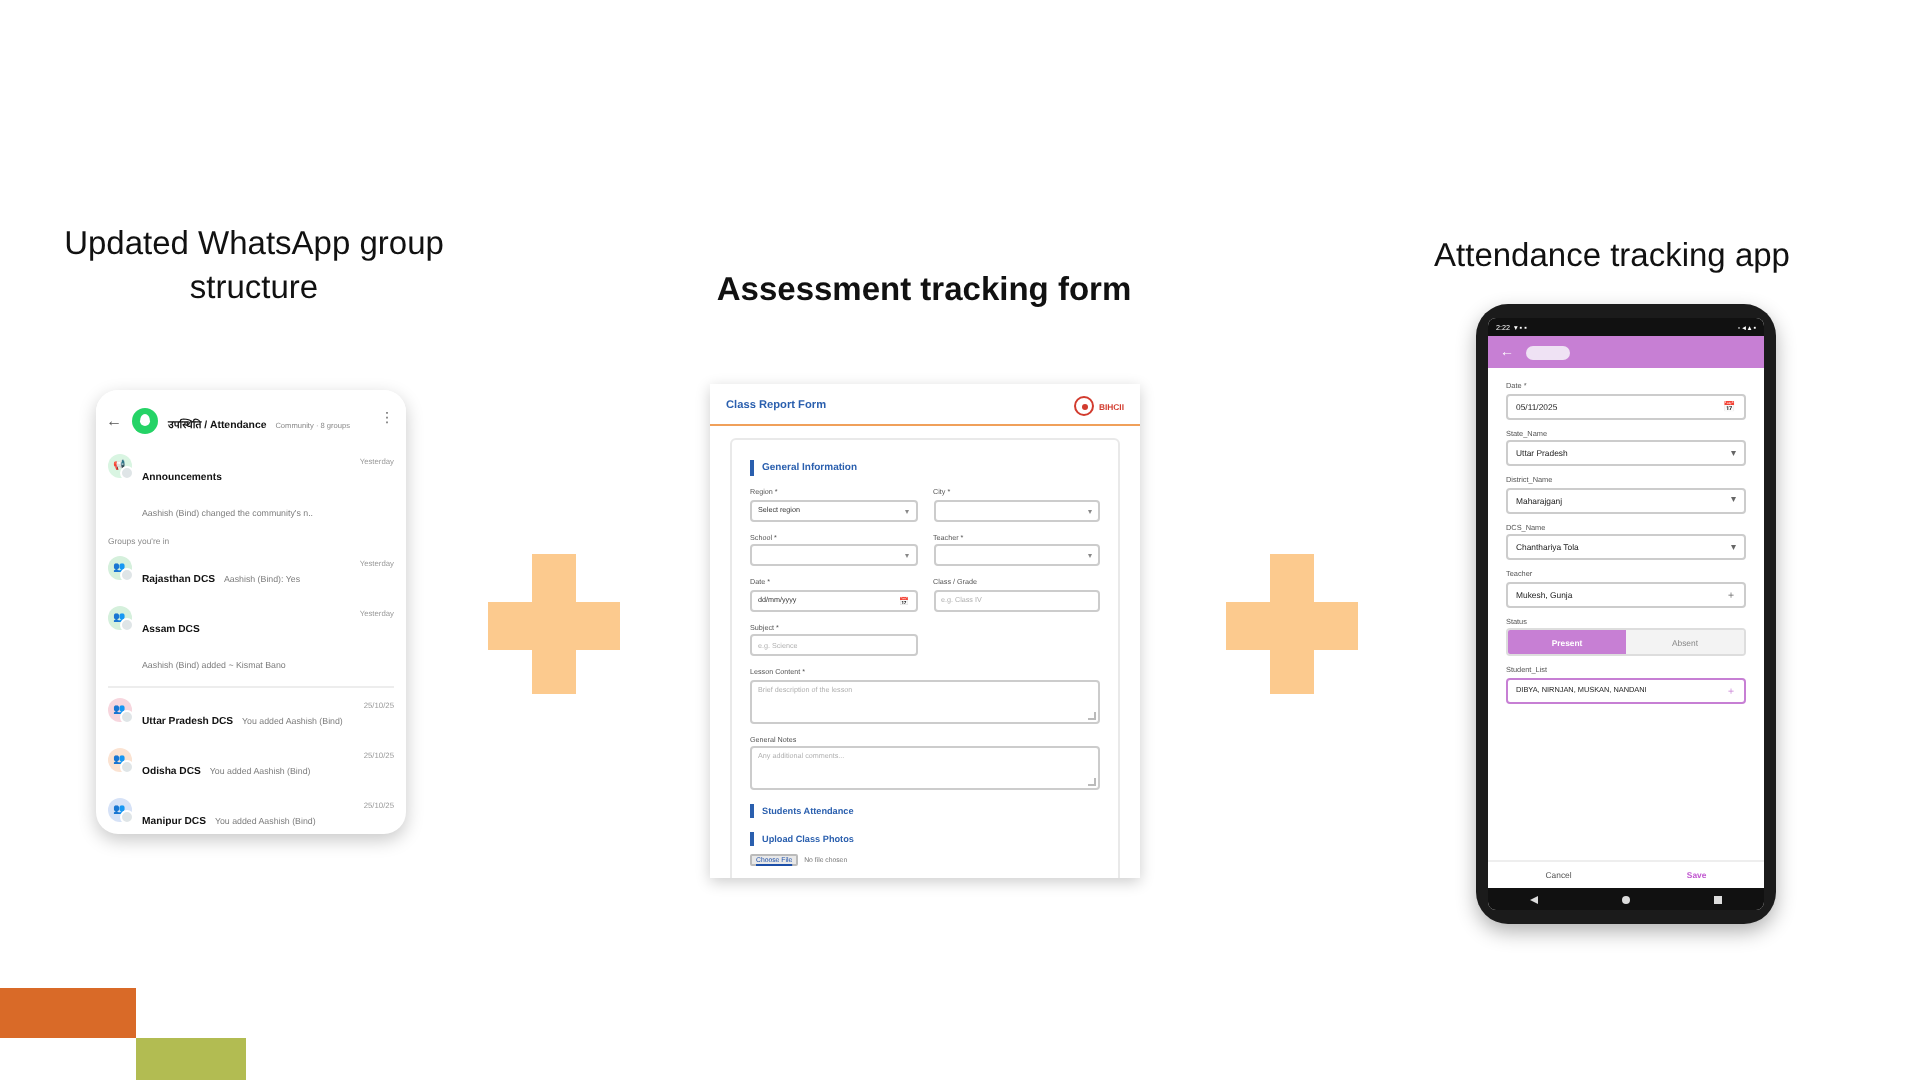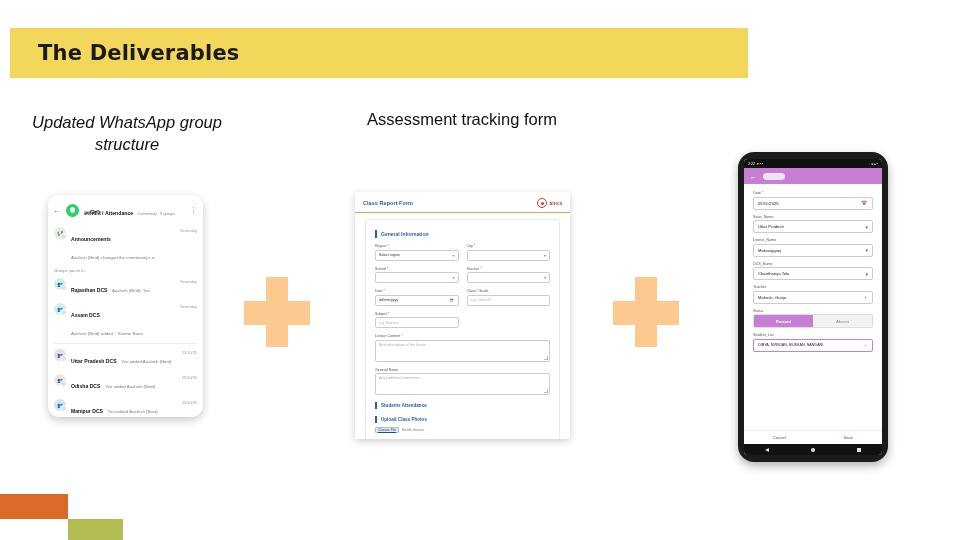--- a/index.html
+++ b/index.html
@@ -14,22 +14,22 @@
     position:absolute;left:10px;top:28px;width:738px;height:50px;
     background:#F2D75A;display:flex;align-items:center;
   }
   .title-text{
     margin-left:28px;font-size:21px;font-weight:bold;color:#1a1a1a;
     letter-spacing:.2px;font-family:"DejaVu Sans",sans-serif;
   }
 
   
   .caption{position:absolute;color:#111;font-size:16.5px;text-align:center;line-height:1.35;}
-  #cap1{left:10px;top:111px;width:234px;font-style:italic;}
-  #cap2{left:340px;top:108px;width:244px;}
+  #cap1{left:10px;top:111px;width:234px;}
+  #cap2{left:340px;top:134px;width:244px;font-weight:bold;}
   #cap3{left:688px;top:117px;width:236px;}
 
   
   .plus{position:absolute;width:66px;height:70px;}
   .plus i{position:absolute;background:#FCCA8E;display:block;}
   .plus i.h{left:0;top:24px;width:66px;height:24px;}
   .plus i.v{left:22px;top:0;width:22px;height:70px;}
   #plus1{left:244px;top:277px;}
   #plus2{left:613px;top:277px;}
 
@@ -143,26 +143,24 @@
   .blk-olive{position:absolute;left:68px;top:519px;width:55px;height:21px;background:#B2BC52;}
   .brand{position:absolute;left:812px;top:493px;}
   .brand .t{font-size:11px;color:#0E6C8C;font-weight:bold;}
   .brand .u{margin-top:7px;width:108px;height:1.6px;background:#8E1230;}
 </style>
 </head>
 <body>
 
 <div class="slide">
 
-  <div class="title-band">
-    <div class="title-text">The Deliverables</div>
-  </div>
 
   <div class="caption" id="cap1">Updated WhatsApp group structure</div>
   <div class="caption" id="cap2">Assessment tracking form</div>
+  <div class="caption" id="cap3">Attendance tracking app</div>
 
   <div class="plus" id="plus1">
       <i class="h"></i>
       <i class="v"></i>
     </div>
   <div class="plus" id="plus2">
       <i class="h"></i>
       <i class="v"></i>
     </div>
 

